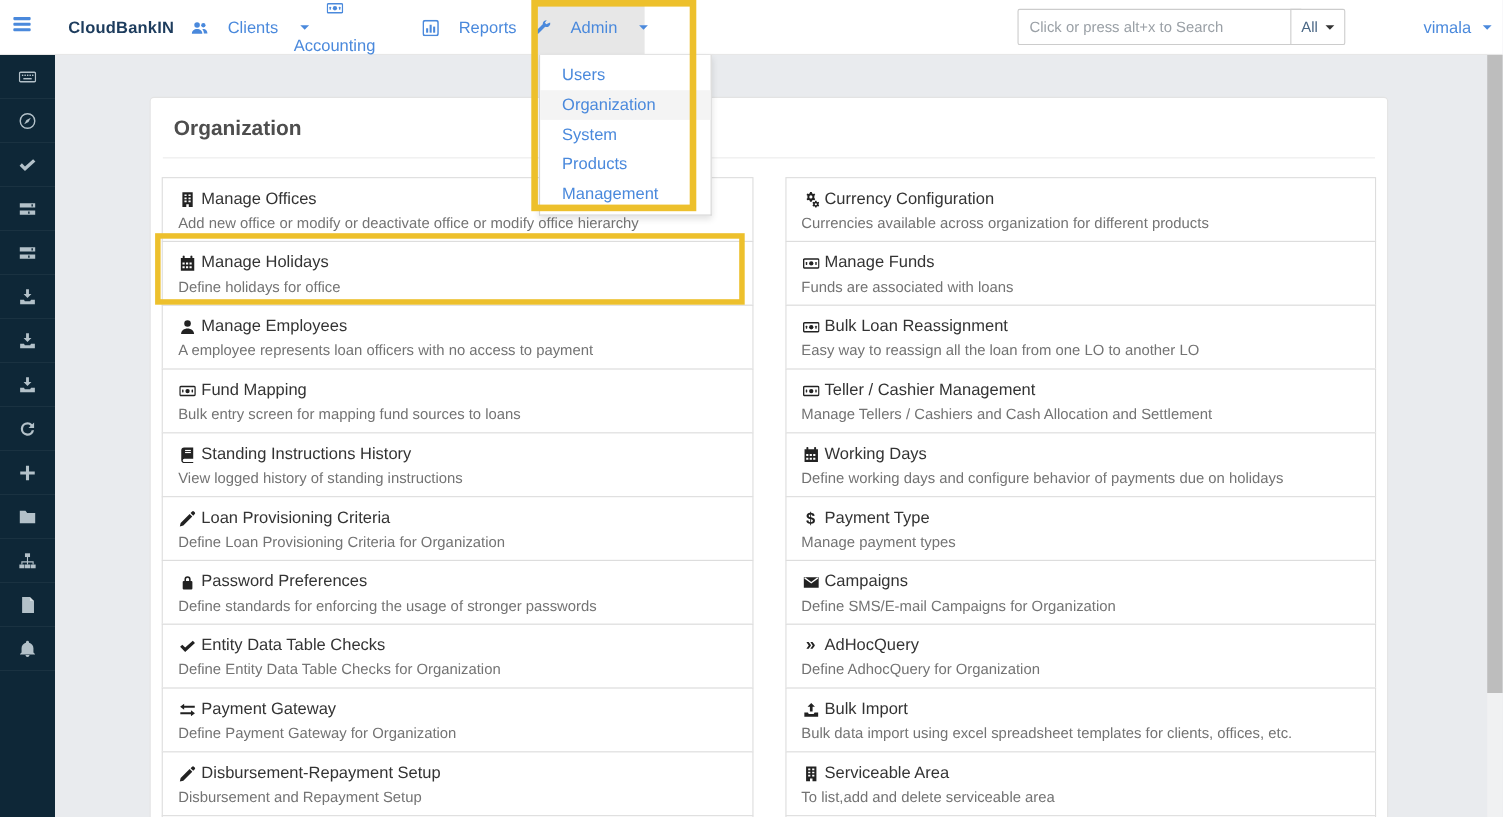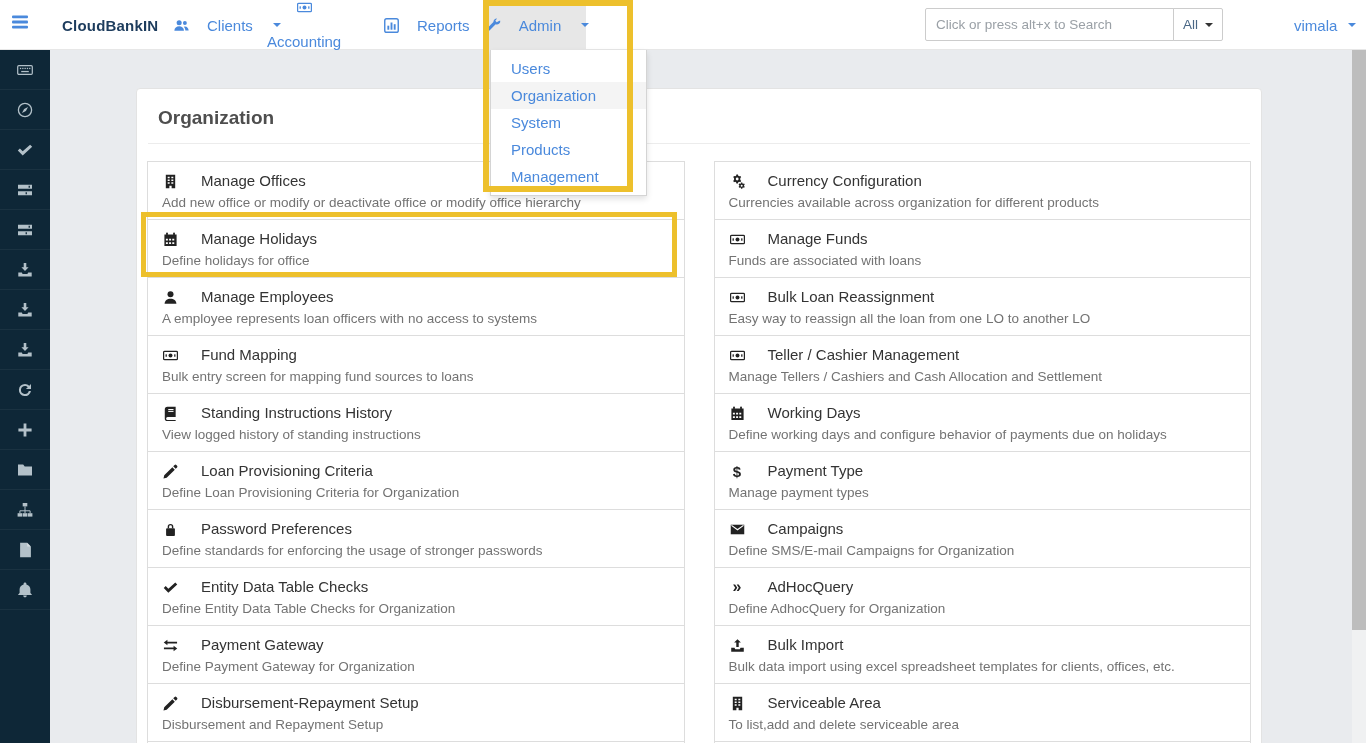--- a/index.html
+++ b/index.html
@@ -28,21 +28,21 @@
   
   .content { position:absolute; left:50px; top:50px; right:0; bottom:0; background:#e9ebee; overflow:hidden; z-index:1; }
   .panel { position:absolute; left:86px; top:38px; width:1126px; height:760px; background:#fff; border:1px solid #e3e3e3; border-radius:4px; padding:16px 10px 0 10px; }
   .page-title { font-size:19px; font-weight:600; color:#4e4e4e; margin:2px 11px 14px 11px; }
   .panel hr { border:none; border-top:1px solid #ececec; margin:0 1px 17px 1px; }
   .lists { display:flex; gap:29px; }
   .col { flex:1; }
   .org-item { background:#fff; border:1px solid #ddd; margin-top:-1px; padding:9px 14px 8px 14px; min-height:57px; cursor:pointer; }
   .org-item:first-child { margin-top:0; }
   .org-item.partial { min-height:14px; height:14px; padding:4px 14px; overflow:hidden; }
-  .item-title { font-size:15px; color:#333; display:flex; align-items:center; gap:22px; line-height:20px; }
+  .item-title { font-size:15px; color:#333; display:flex; align-items:center; gap:4px; line-height:20px; }
   .item-title .icon { width:17px; display:inline-flex; justify-content:center; color:#222; font-size:15px; }
   .item-desc { font-size:13.5px; color:#737373; margin-top:3px; line-height:17px; }
 
   
   .dropdown { position:absolute; left:490px; top:50px; width:157px; background:#fff; border:1px solid #d4d4d4; border-top:none; box-shadow:0 3px 6px rgba(0,0,0,.12); z-index:30; padding:5px 0; }
   .dropdown-item { display:block; padding:4px 20px; font-size:15px; color:#4a89dc; line-height:19px; cursor:pointer; }
   .dropdown-item.hover { background:#f4f4f4; }
 
   
   .hl-box { position:absolute; border:6px solid #edc02c; background:transparent; z-index:50; }
@@ -274,21 +274,21 @@
           <div class="org-item">
             <div class="item-title">
               <span class="icon">
                 <svg width="1em" height="1em" viewBox="0 0 16 16" fill="currentColor" xmlns="http://www.w3.org/2000/svg">
                   <circle cx="8" cy="4.4" r="3.2"></circle>
                   <path d="M1.7 14.6c0-3.4 2.9-5.4 6.3-5.4s6.3 2 6.3 5.4z"></path>
                 </svg>
               </span>
               <span>Manage Employees</span>
             </div>
-            <div class="item-desc">A employee represents loan officers with no access to systems</div>
+            <div class="item-desc">A employee represents loan officers with no access to payment</div>
           </div>
           <div class="org-item">
             <div class="item-title">
               <span class="icon">
                 <svg width="1em" height="1em" viewBox="0 0 16 16" fill="currentColor" xmlns="http://www.w3.org/2000/svg">
                   <rect x=".6" y="3.6" width="14.8" height="8.8" rx="1" fill="none" stroke="currentColor" stroke-width="1.4"></rect>
                   <circle cx="8" cy="8" r="2.1"></circle>
                   <rect x="2.7" y="6.6" width="1.4" height="2.8" rx=".4"></rect>
                   <rect x="11.9" y="6.6" width="1.4" height="2.8" rx=".4"></rect>
                 </svg>

